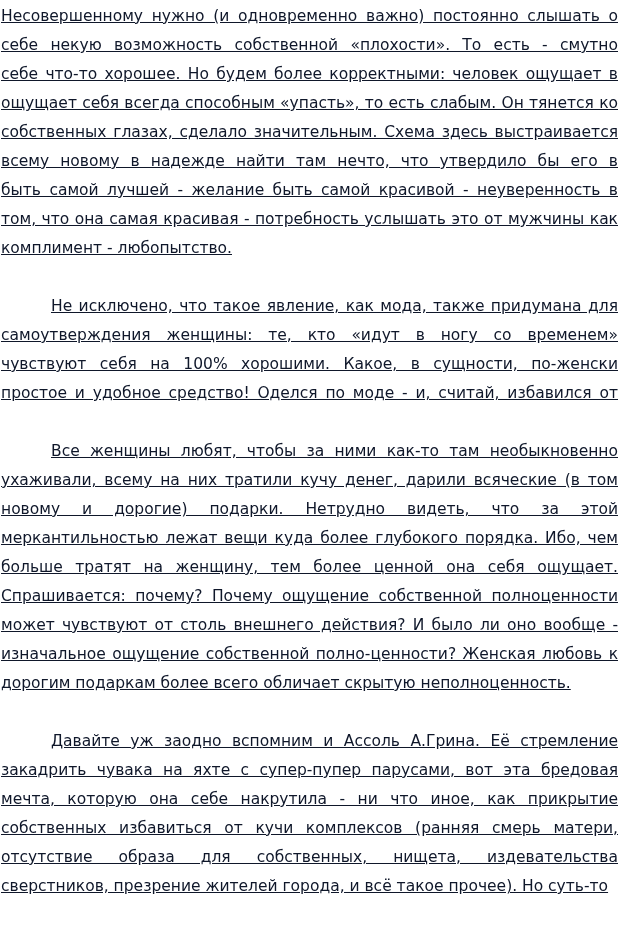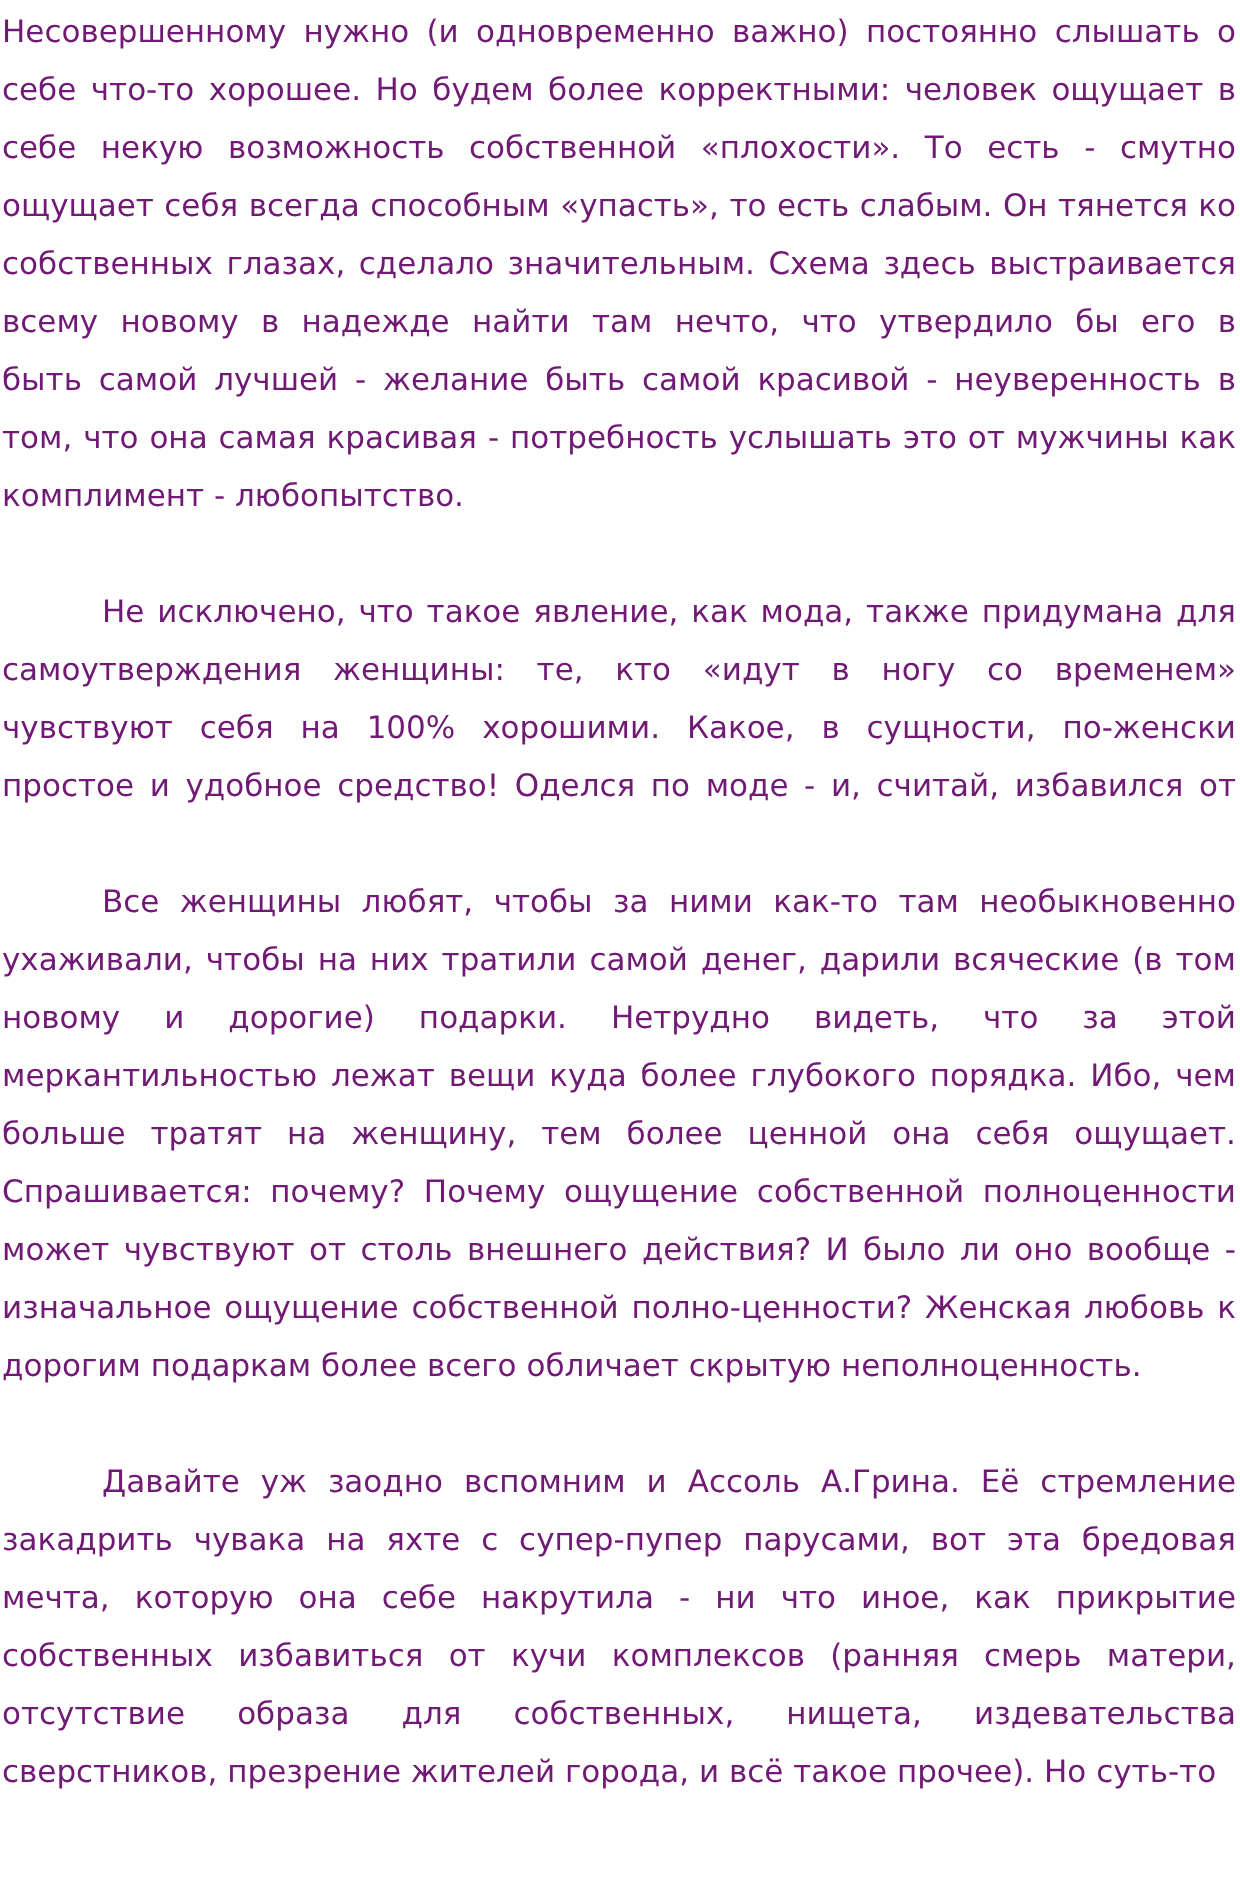--- a/index.html
+++ b/index.html
@@ -35,41 +35,41 @@
   .line.last {
     text-align-last: left;
   }
   .line.first-indent {
     text-indent: 50px;
   }
 </style>
 </head>
 <body style="background: rgb(255, 255, 255);">
 
-<div class="page" id="page-root" style="color: #701a75;">
+<div class="page" id="page-root" style="color: #0f172a; text-decoration: underline;">
     <div class="paragraph">
       <div class="line">Несовершенному нужно (и одновременно важно) постоянно слышать о</div>
+      <div class="line">себе некую возможность собственной «плохости». То есть - смутно</div>
       <div class="line">себе что-то хорошее. Но будем более корректными: человек ощущает в</div>
-      <div class="line">себе некую возможность собственной «плохости». То есть - смутно</div>
       <div class="line">ощущает себя всегда способным «упасть», то есть слабым. Он тянется ко</div>
       <div class="line">собственных глазах, сделало значительным. Схема здесь выстраивается</div>
       <div class="line">всему новому в надежде найти там нечто, что утвердило бы его в</div>
       <div class="line">быть самой лучшей - желание быть самой красивой - неуверенность в</div>
       <div class="line">том, что она самая красивая - потребность услышать это от мужчины как</div>
       <div class="line last">комплимент - любопытство.</div>
     </div>
     <div class="paragraph">
       <div class="line first-indent">Не исключено, что такое явление, как мода, также придумана для</div>
       <div class="line">самоутверждения женщины: те, кто «идут в ногу со временем»</div>
       <div class="line">чувствуют себя на 100% хорошими. Какое, в сущности, по-женски</div>
       <div class="line">простое и удобное средство! Оделся по моде - и, считай, избавился от</div>
     </div>
     <div class="paragraph">
       <div class="line first-indent">Все женщины любят, чтобы за ними как-то там необыкновенно</div>
-      <div class="line">ухаживали, чтобы на них тратили самой денег, дарили всяческие (в том</div>
+      <div class="line">ухаживали, всему на них тратили кучу денег, дарили всяческие (в том</div>
       <div class="line">новому и дорогие) подарки. Нетрудно видеть, что за этой</div>
       <div class="line">меркантильностью лежат вещи куда более глубокого порядка. Ибо, чем</div>
       <div class="line">больше тратят на женщину, тем более ценной она себя ощущает.</div>
       <div class="line">Спрашивается: почему? Почему ощущение собственной полноценности</div>
       <div class="line">может чувствуют от столь внешнего действия? И было ли оно вообще -</div>
       <div class="line">изначальное ощущение собственной полно-ценности? Женская любовь к</div>
       <div class="line last">дорогим подаркам более всего обличает скрытую неполноценность.</div>
     </div>
     <div class="paragraph">
       <div class="line first-indent">Давайте уж заодно вспомним и Ассоль А.Грина. Её стремление</div>

